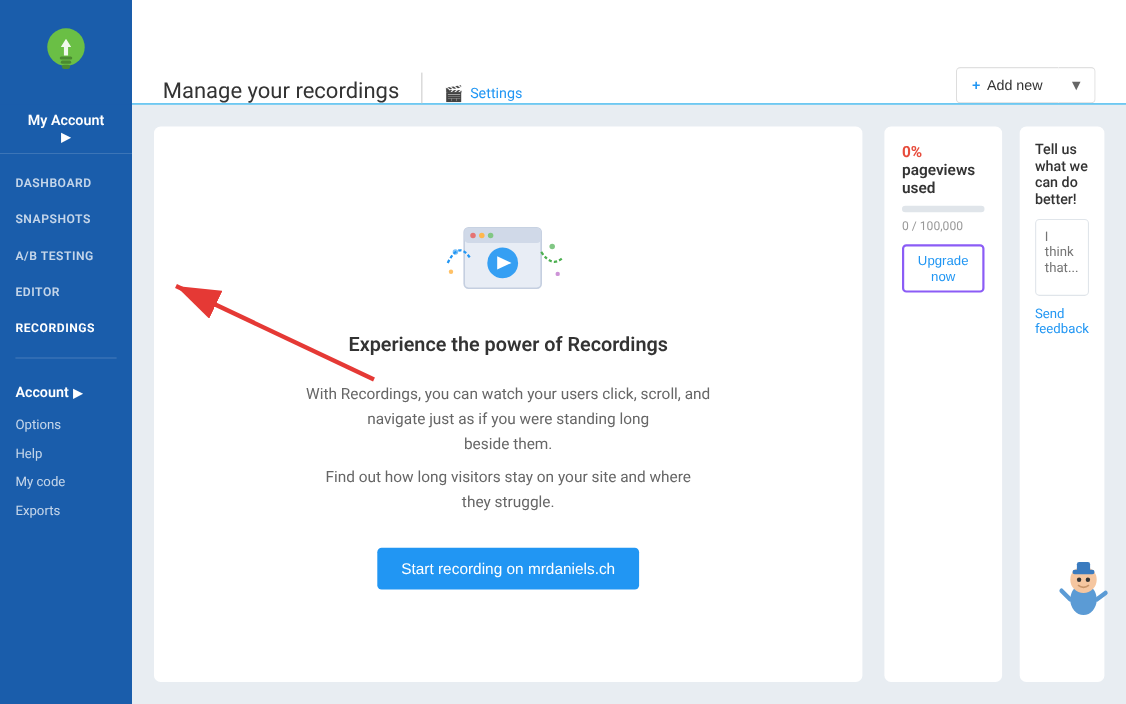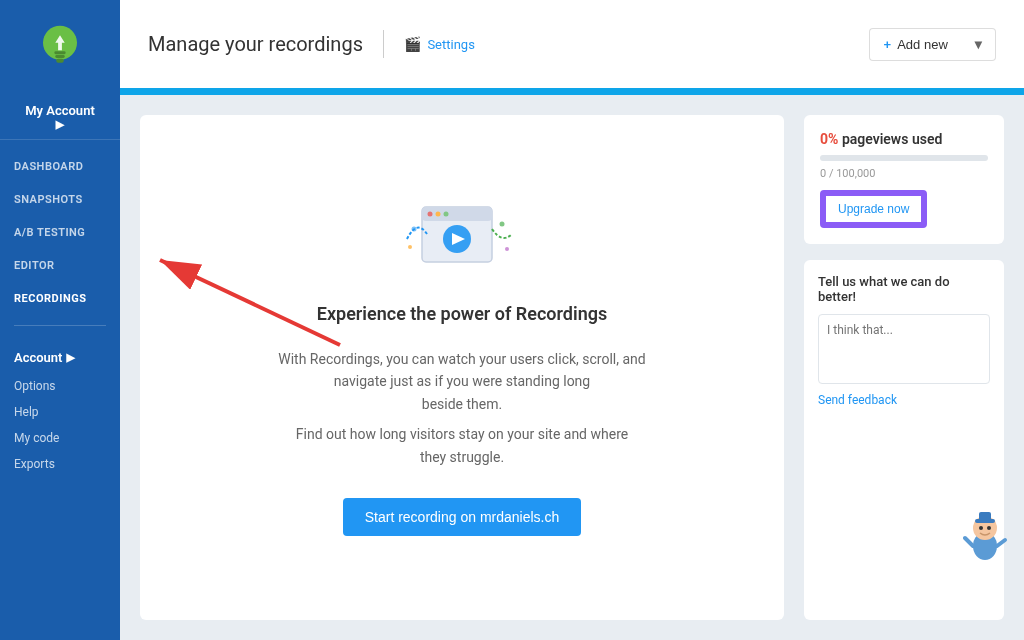--- a/index.html
+++ b/index.html
@@ -97,23 +97,23 @@
       flex-direction: column;
       height: 640px;
       overflow: hidden;
     }
 
     
     .top-bar {
       height: 95px;
       background: #fff;
       display: flex;
-      align-items: center;
+      align-items: flex-end;
       padding: 0 28px;
-      border-bottom: 7px solid #0ea5e9;
+      border-bottom: 1px solid #0ea5e9;
       flex-shrink: 0;
     }
     .top-bar-title {
       font-size: 20px;
       font-weight: 400;
       color: #333;
     }
     .top-bar-divider {
       width: 1px;
       height: 28px;
@@ -186,21 +186,20 @@
       padding: 11px 22px;
       font-size: 14px;
       cursor: pointer;
       margin-top: 6px;
     }
 
     
     .right-panel {
       width: 200px;
       display: flex;
-      flex-direction: column;
       gap: 16px;
       flex-shrink: 0;
     }
 
     .pageviews-card {
       background: #fff;
       border-radius: 6px;
       padding: 16px;
     }
     .pageviews-title {
@@ -224,28 +223,27 @@
       height: 6px;
       border-radius: 3px;
       width: 0%;
     }
     .pageviews-count {
       font-size: 11px;
       color: #999;
       margin-bottom: 10px;
     }
     .upgrade-btn {
-      border: 6px solid #8b5cf6;
+      border: 2px solid #8b5cf6;
       color: #2196f3;
       background: #fff;
       border-radius: 4px;
       padding: 6px 12px;
       font-size: 12px;
       cursor: pointer;
-      text-align: right;
     }
 
     .feedback-card {
       background: #fff;
       border-radius: 6px;
       padding: 14px;
       position: relative;
       flex: 1;
     }
     .feedback-title {

